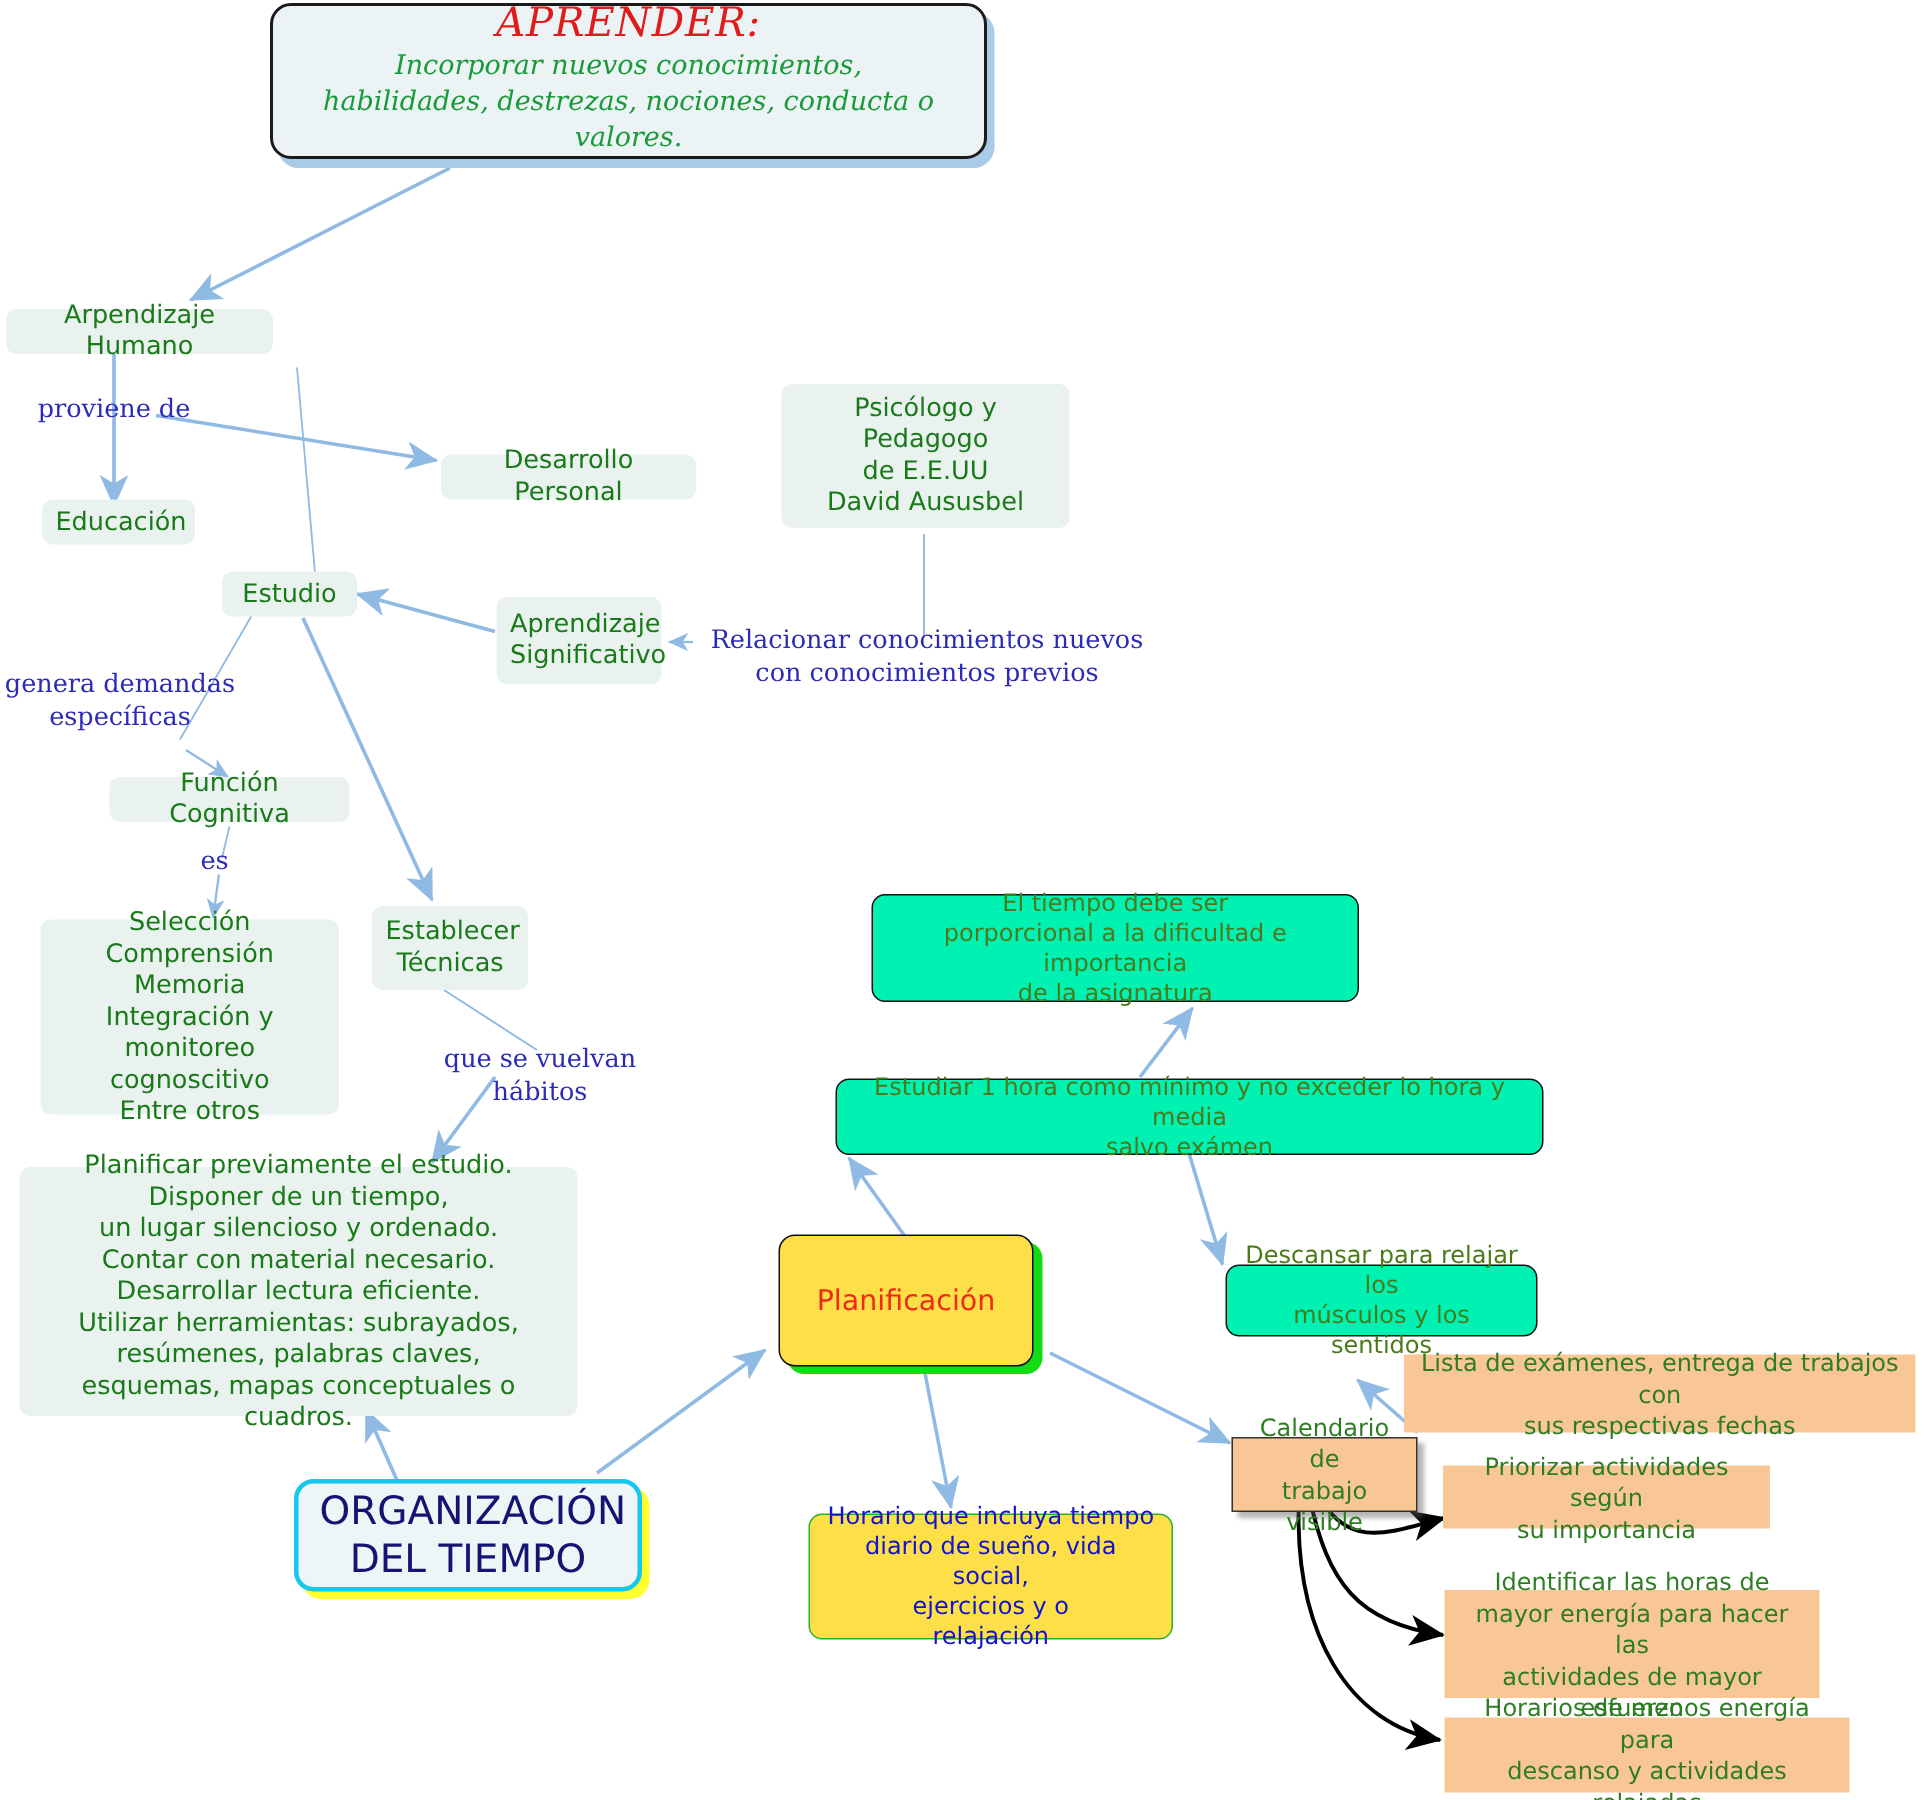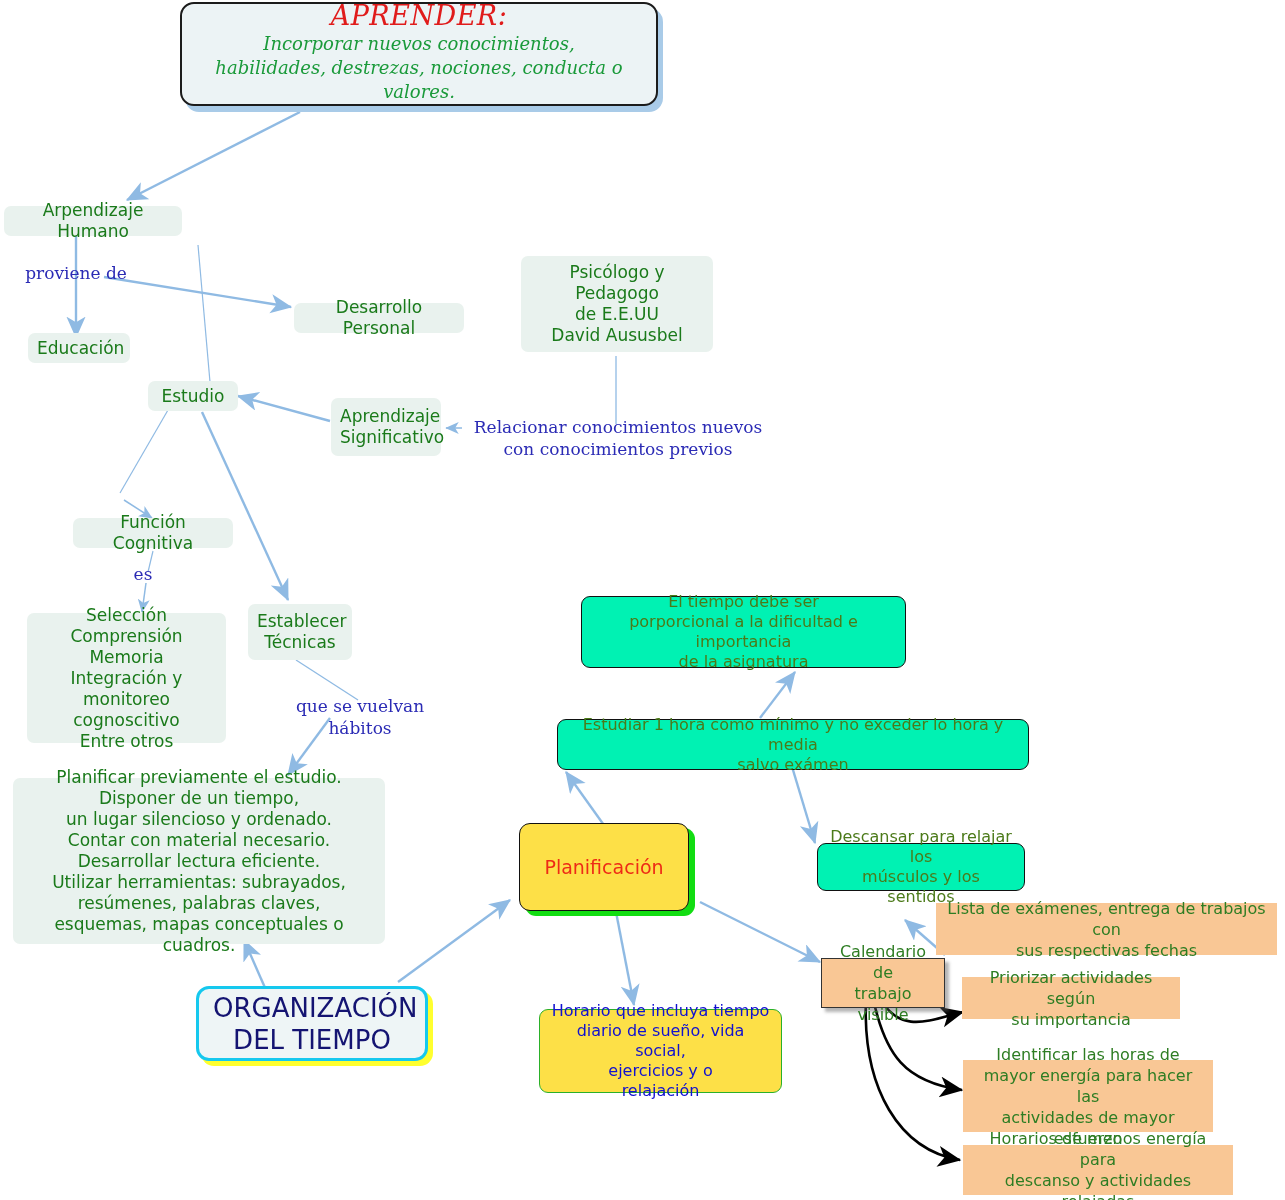--- a/index.html
+++ b/index.html
@@ -236,16 +236,18 @@
   </div>
 
   <div class="node peach" style="left:963px;top:1145px;width:270px;height:50px;">
     <span class="txt">Horarios de menos energía para
 descanso y actividades relajadas</span>
   </div>
 
   <div class="linklabel" style="left:16px;top:262px;width:120px;">proviene de</div>
   <div class="linklabel" style="left:472px;top:416px;width:292px;">Relacionar conocimientos nuevos
 con conocimientos previos</div>
+  <div class="linklabel" style="left:0px;top:445px;width:160px;">genera demandas
+específicas</div>
   <div class="linklabel" style="left:118px;top:563px;width:50px;">es</div>
   <div class="linklabel" style="left:262px;top:695px;width:196px;">que se vuelvan hábitos</div>
 
 </div>
 
 </body></html>

